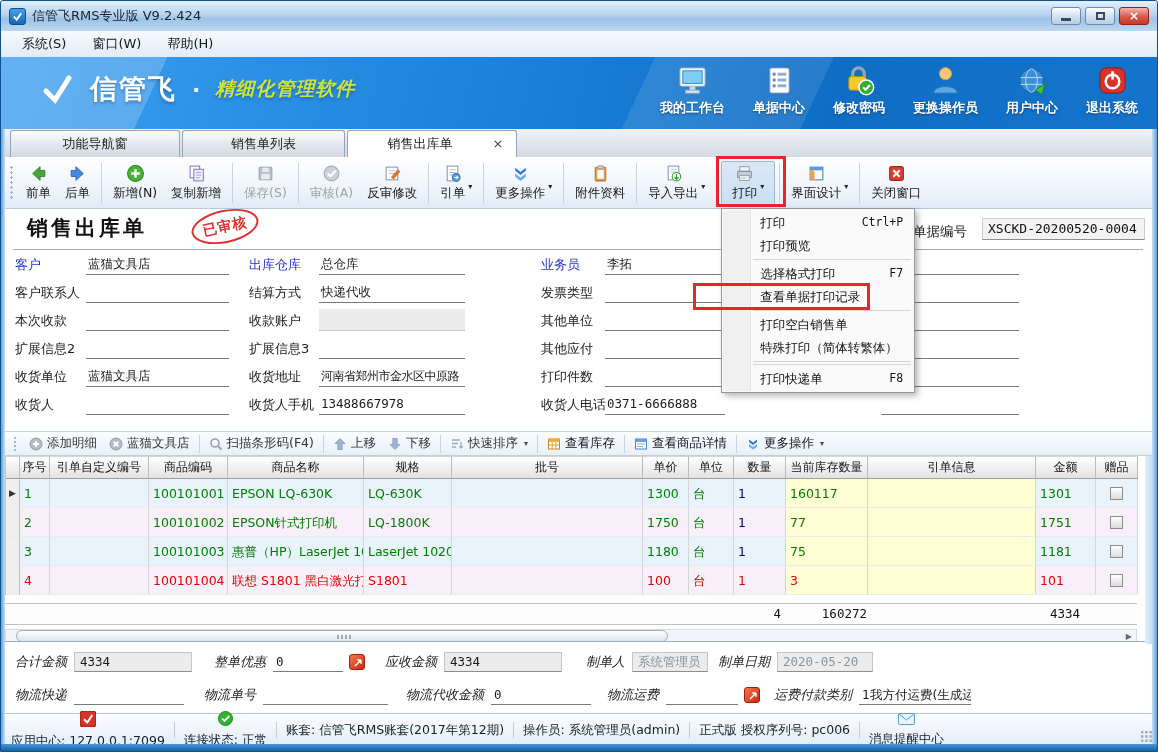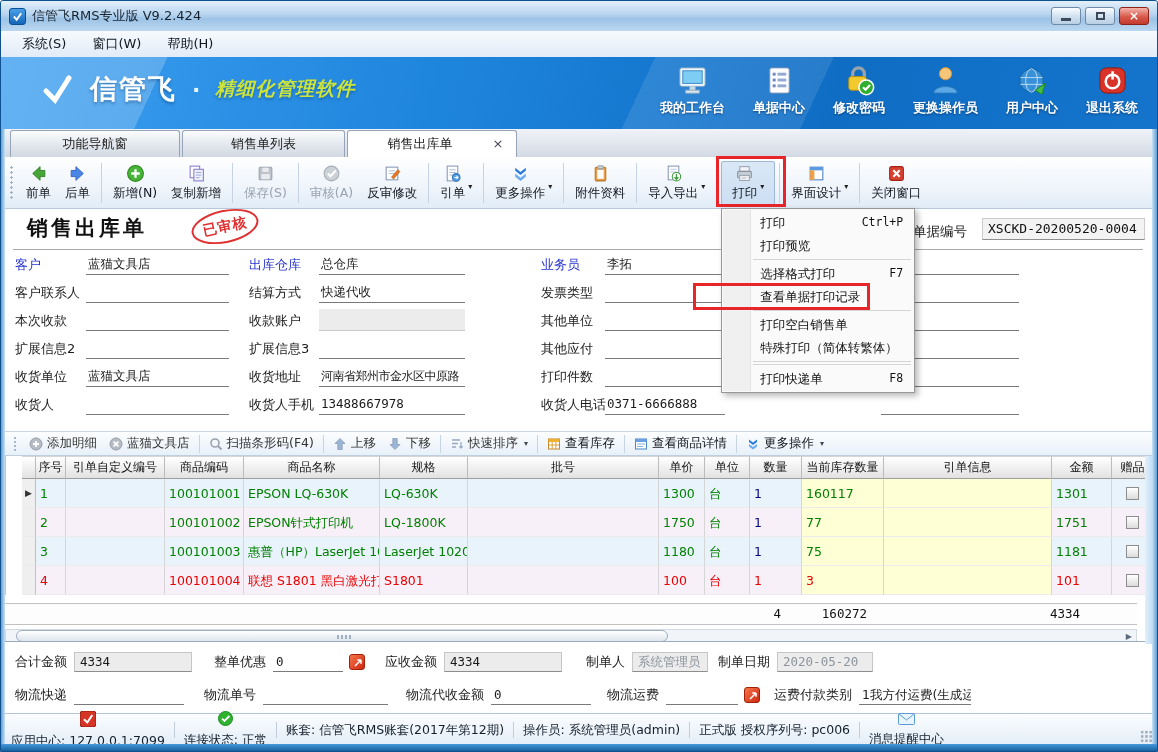--- a/index.html
+++ b/index.html
@@ -103,21 +103,21 @@
     display:flex; align-items:center; padding-left:8px; font-size:12.5px; color:#333;}
   .dgrip {width:4px; height:16px; margin-right:6px;
     background-image:radial-gradient(circle,#a5b6c9 1px,rgba(0,0,0,0) 1.2px); background-size:4px 4px;}
   .dbtn {display:flex; align-items:center; gap:4px; padding:0 6px; white-space:nowrap;}
   .dbtn svg {width:14px; height:14px;}
   .dbtn.en {color:#0f1318;}
   .dsep {width:1px; height:18px; background:#c7d4e2; margin:0 3px;}
   .dcaret {font-size:8px; color:#445; margin-left:2px;}
 
   
-  .tgrid {display:grid; grid-template-columns:14px 30px 99px 79px 136px 88px 191px 46px 45px 52px 82px 168px 60px 42px; width:1132px;padding-left:16px;}
+  .tgrid {display:grid; grid-template-columns:14px 30px 99px 79px 136px 88px 191px 46px 45px 52px 82px 168px 60px 42px; width:1132px;}
   .tbl {position:absolute; left:4px; top:247px; border-left:1px solid #c4c4c4;}
   .th {height:23px; background:linear-gradient(#ffffff,#e2e2e2); border-right:1px solid #bcbcbc; border-bottom:1px solid #9e9e9e; border-top:1px solid #d6d6d6;
     display:flex; align-items:center; justify-content:center; font-size:12px; color:#151515; overflow:hidden; white-space:nowrap;}
   .td {height:29px; line-height:29px; padding-left:4px; border-right:1px solid #d6d6d6; border-bottom:1px solid #ebebeb;
     font-size:12.5px; overflow:hidden; white-space:nowrap;}
   .trow.rb .td {background:#e9f3fc;} .trow.rp .td {background:#f8f0f8;}
   .trow .td.yel {background:#ffffd6;}
   .td.sel {background:#efefef !important; border-right:1px solid #c0c0c0; padding:0; text-align:center; color:#333; font-size:9px;}
   .td.gift {display:flex; align-items:center; justify-content:center; padding:0;}
   .cbox {width:13px; height:13px; border:1px solid #8e8e8e; background:linear-gradient(#ffffff,#dcdcdc);}
@@ -131,21 +131,21 @@
   .hscroll {position:absolute; left:4px; top:420px; width:1132px; height:15px; background:#f1f5f9; border:1px solid #d3dae2;}
   .hthumb {position:absolute; left:10px; top:0px; width:652px; height:12px; border:1px solid #9fb0c2; border-radius:7px; background:linear-gradient(#ffffff,#dde5ed);}
   .hgrip {position:absolute; left:320px; top:4px; width:16px; height:4px;
     background:repeating-linear-gradient(90deg,#9fb0c2 0 2px, rgba(0,0,0,0) 2px 4px);}
   .harrow {position:absolute; right:4px; top:2px; font-size:8px; color:#5a6a7a;}
 
   
   .summary {position:absolute; left:0; right:0; top:432px; height:72px; border-top:1px solid #9cabbc; background:#fff; font-size:13px;}
   .srow {position:absolute; left:14px; right:8px; height:22px; display:flex; align-items:center;}
   .srow1 {top:9px;} .srow2 {top:42px;}
-  .slabel {white-space:nowrap; margin-right:7px; color:#1c1c1c;}
+  .slabel {white-space:nowrap; margin-right:7px; color:#1c1c1c;font-style:italic;}
   .sbox {height:20px; line-height:18px; background:#ececec; border:1px solid #c6c6c6; border-bottom-color:#8e8e8e; padding:0 5px; overflow:hidden; white-space:nowrap; font-size:12.5px;}
   .sgray {color:#8d949c;}
   .sul {height:20px; line-height:20px; border-bottom:1px solid #7a7a7a; padding:0 3px; overflow:hidden; white-space:nowrap; font-size:12.5px;}
   .w70{width:70px;} .w72{width:72px;} .w76{width:76px;} .w96{width:96px;} .w100{width:100px;} .w110{width:110px;} .w112{width:112px;} .w118{width:118px;} .w125{width:125px;}
   .ml10{margin-left:10px;} .ml14{margin-left:14px;} .ml16{margin-left:16px;} .ml18{margin-left:18px;} .ml20{margin-left:20px;} .ml22{margin-left:22px;} .ml24{margin-left:24px;}
   .redbtn {width:16px; height:16px; margin-left:6px; border-radius:3px; border:1px solid #a02008;
     background:linear-gradient(135deg,#f4764a,#d02712); position:relative; flex:none;}
   .redbtn svg {position:absolute; inset:2px; width:12px; height:12px;}
 
   

